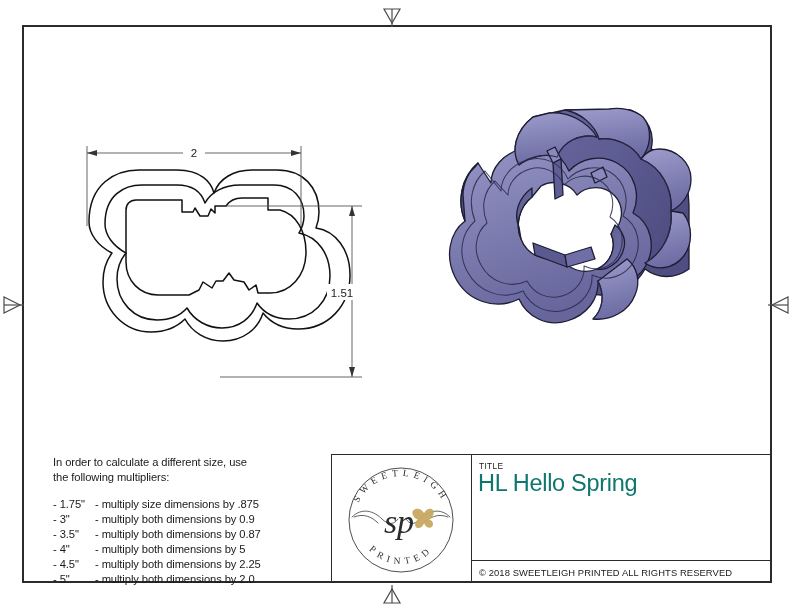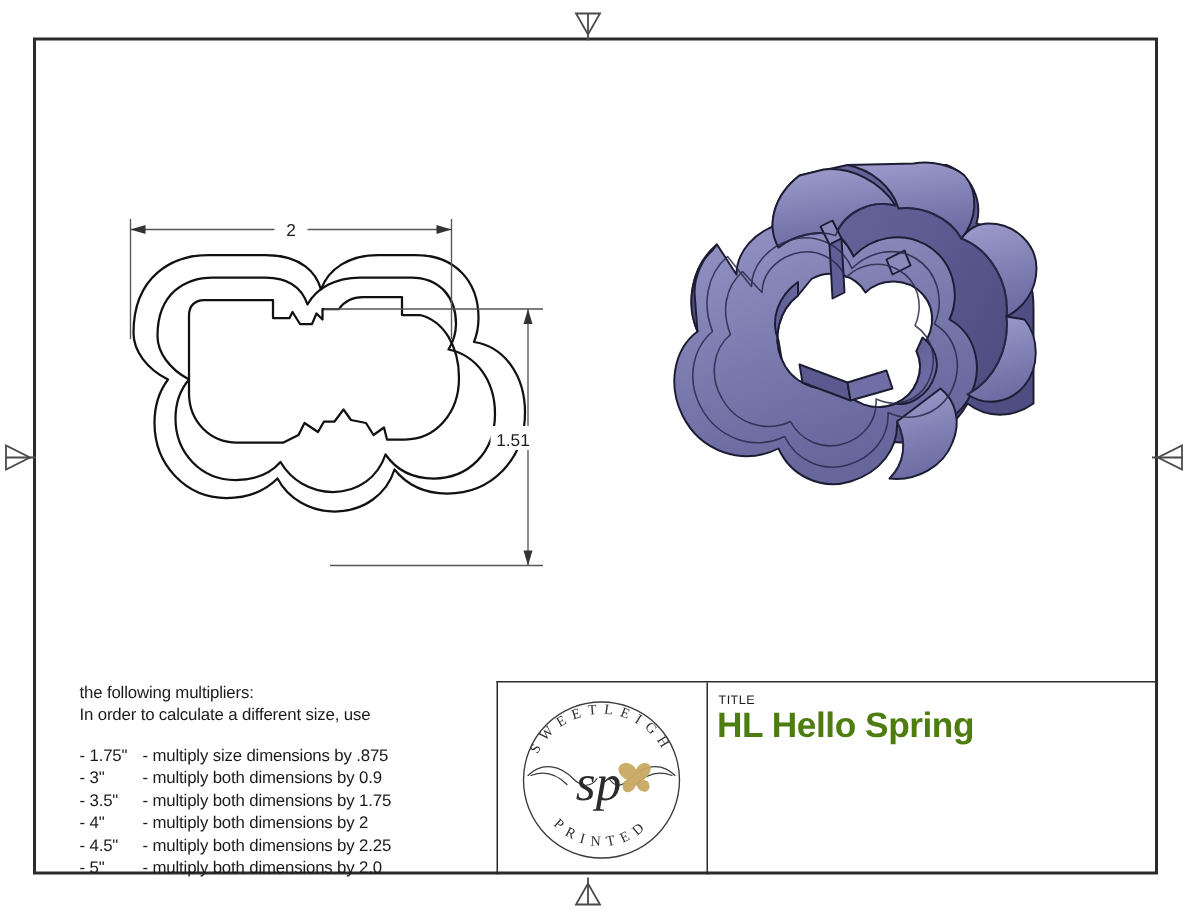--- a/index.html
+++ b/index.html
@@ -113,23 +113,22 @@
     font-size: 8.3px;
     letter-spacing: 0.35px;
     color: #1a1a1a;
   }
   #title-value {
     position: absolute;
     left: 6px;
     top: 15px;
     font-size: 23.5px;
     letter-spacing: -0.3px;
-    color: #4d7c0f;
+    color: #0f766e;
     white-space: nowrap;
-    font-weight: bold;
   }
   #copyright-row {
     position: absolute;
     left: 0;
     bottom: 0;
     width: 100%;
     height: 23px;
     border-top: 1.4px solid #2b2b2b;
     display: flex;
     align-items: center;
@@ -481,28 +480,28 @@
           <path d="M 104 110 C 114 102, 130 98, 142 102"></path>
           <path d="M 142 102 C 148 86, 166 78, 182 82"></path>
           <path d="M 183 226 C 190 240, 188 254, 178 264"></path>
         </g>
       </g>
     </svg>
   </div>
 
   <div id="notes">
     <div class="intro">
+      <div>In order to calculate a different size, use</div>
       <div>the following multipliers:</div>
-      <div>In order to calculate a different size, use</div>
     </div>
     <div id="mult-list">
         <div class="mult-row"><span class="sz">- 1.75"</span><span>- multiply size dimensions by .875</span></div>
         <div class="mult-row"><span class="sz">- 3"</span><span>- multiply both dimensions by 0.9</span></div>
-        <div class="mult-row"><span class="sz">- 3.5"</span><span>- multiply both dimensions by 1.75</span></div>
-        <div class="mult-row"><span class="sz">- 4"</span><span>- multiply both dimensions by 2</span></div>
+        <div class="mult-row"><span class="sz">- 3.5"</span><span>- multiply both dimensions by 0.87</span></div>
+        <div class="mult-row"><span class="sz">- 4"</span><span>- multiply both dimensions by 5</span></div>
         <div class="mult-row"><span class="sz">- 4.5"</span><span>- multiply both dimensions by 2.25</span></div>
         <div class="mult-row"><span class="sz">- 5"</span><span>- multiply both dimensions by 2.0</span></div>
       </div>
   </div>
 
   <div id="titleblock">
 
     <div id="logo-cell">
       <svg width="138" height="127" viewBox="0 0 138 127">
         <defs>
@@ -532,16 +531,19 @@
         <g fill="#c9a961" opacity="0.95">
           <path d="M 82 62 C 76 54, 88 50, 92 58 C 96 50, 106 54, 100 62 C 96 67, 86 67, 82 62 Z"></path>
           <path d="M 84 66 C 80 74, 90 76, 92 68 C 95 76, 104 73, 100 66 C 96 63, 88 63, 84 66 Z"></path>
         </g>
       </svg>
     </div>
 
     <div id="info-cell">
       <div id="title-label">TITLE</div>
       <div id="title-value">HL Hello Spring</div>
+      <div id="copyright-row">
+        <div id="copyright-text">© 2018  SWEETLEIGH PRINTED  ALL RIGHTS RESERVED</div>
+      </div>
     </div>
   </div>
 
 </div>
 
 </body></html>

